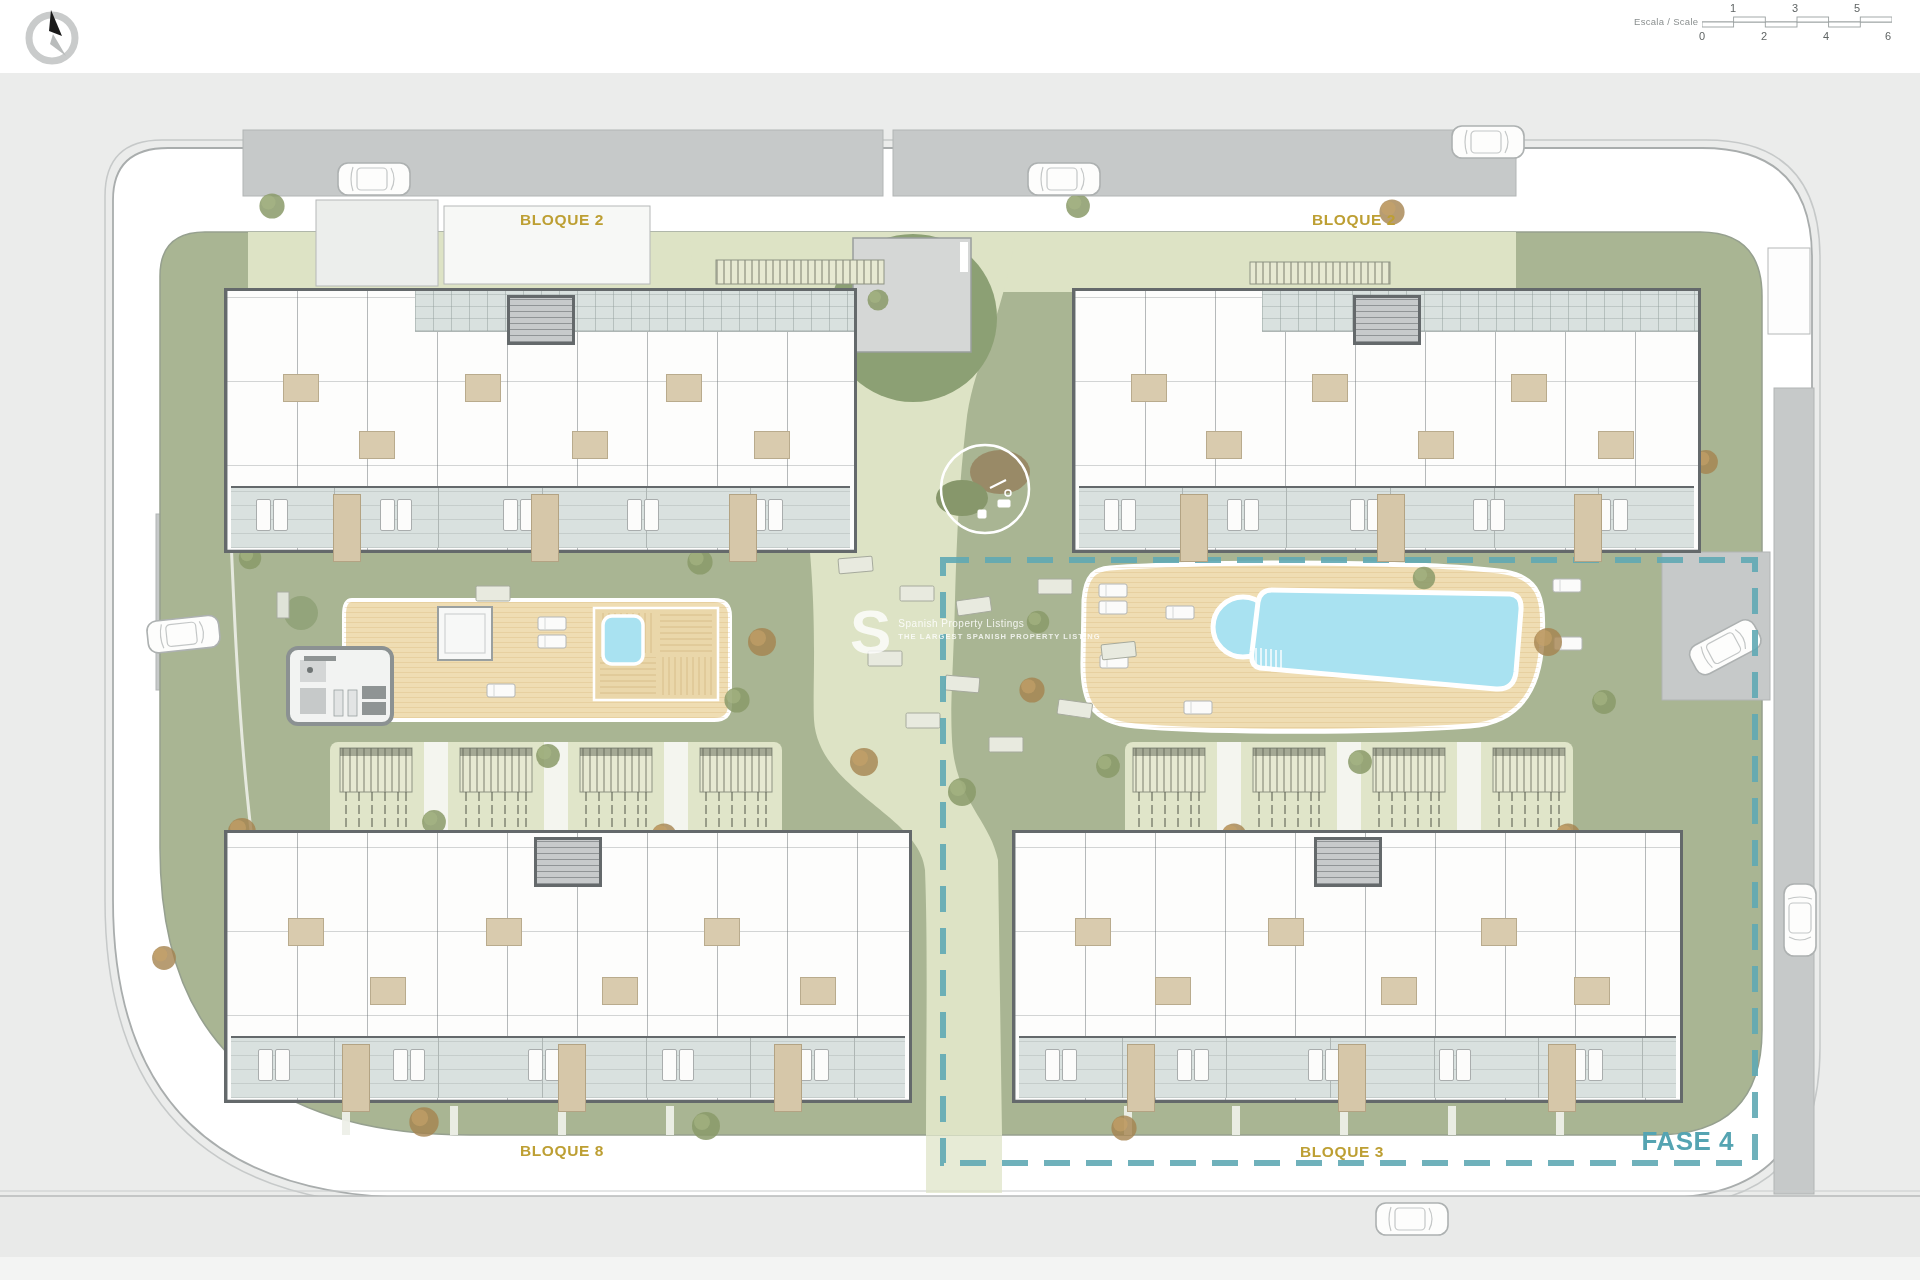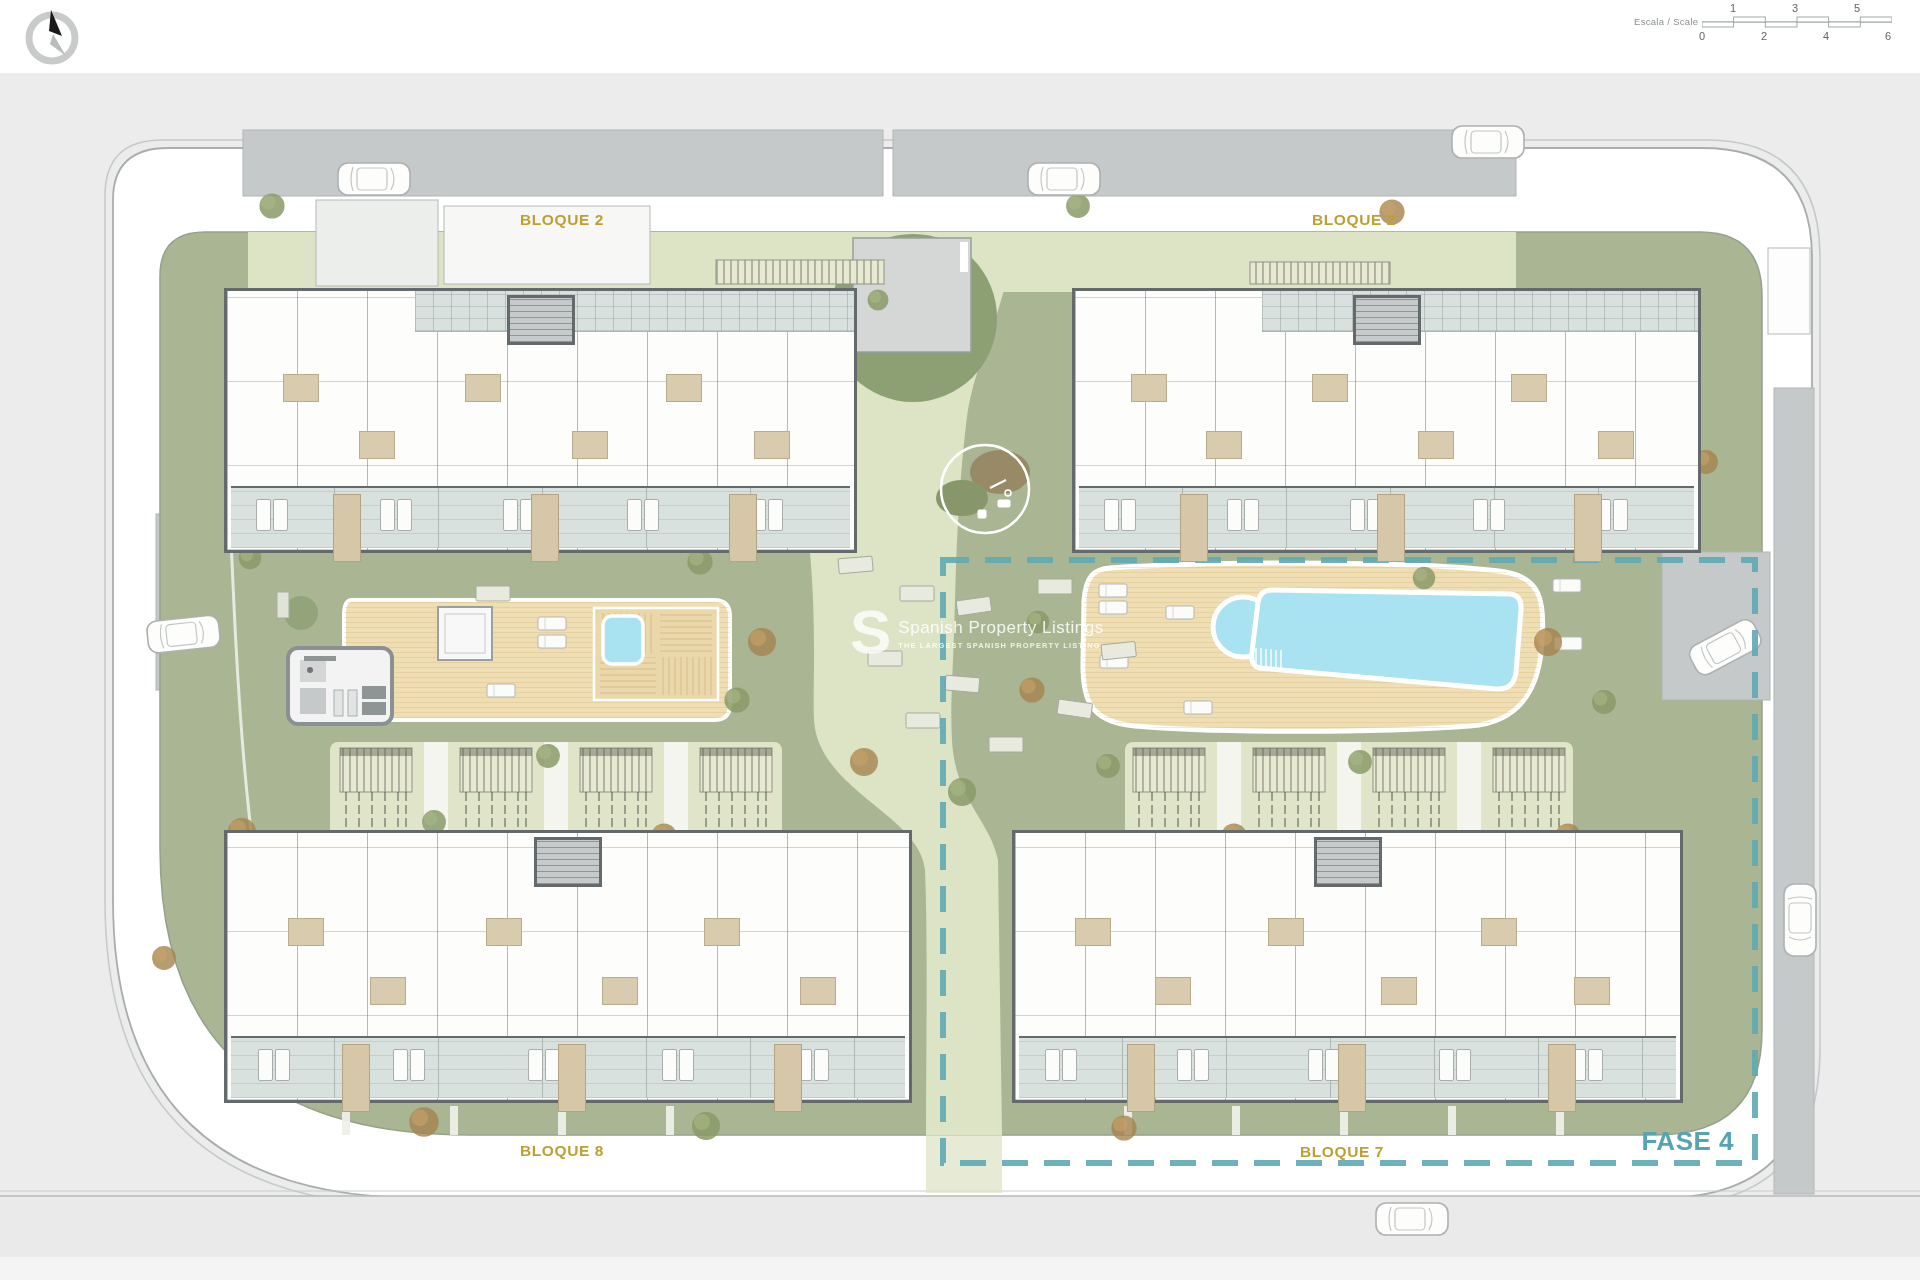--- a/index.html
+++ b/index.html
@@ -60,21 +60,21 @@
   #lab-b2{left:1312px;top:211px;}
   #lab-b3{left:520px;top:1142px;}
   #lab-b1{left:1300px;top:1143px;}
   .fase-label{position:absolute;z-index:5;left:1638px;top:1126px;width:96px;text-align:right;
     color:var(--teal,#55a4b2);font-weight:bold;font-size:26px;letter-spacing:.5px;}
 
   
   .wm{position:absolute;z-index:6;left:850px;top:606px;display:flex;align-items:flex-start;color:#fff;pointer-events:none;}
   .wm-s{font-size:62px;font-weight:bold;line-height:.85;opacity:.8;}
   .wm-text{margin-left:7px;margin-top:12px;}
-  .wm-title{font-size:17px;letter-spacing:.5px;opacity:.85;}
+  .wm-title{font-size:10px;letter-spacing:.5px;opacity:.85;}
   .wm-sub{font-size:7.5px;font-weight:bold;letter-spacing:1.1px;opacity:.8;margin-top:3px;}
 
   
   .topbar{position:absolute;left:0;top:0;width:1920px;height:73px;background:#ffffff;z-index:7;}
   .compass{position:absolute;left:20px;top:4px;width:64px;height:64px;}
   .scalebar{position:absolute;left:1632px;top:2px;width:270px;height:44px;font-size:11px;color:#5f6464;}
   .scalebar .sb-label{position:absolute;left:2px;top:14px;font-size:9.5px;color:#8a8f8f;letter-spacing:.3px;}
   .scalebar svg{position:absolute;left:70px;top:13px;}
   .sb-tick{position:absolute;transform:translateX(-50%);}
 </style>
@@ -469,21 +469,21 @@
         </div>
         <div class="stub" style="left: 16.5%;"></div>
         <div class="stub" style="left: 48.5%;"></div>
         <div class="stub" style="left: 80.5%;"></div>
       </div>
     </div>
 
   <div class="blk-label" id="lab-b4">BLOQUE 2</div>
   <div class="blk-label" id="lab-b2">BLOQUE 2</div>
   <div class="blk-label" id="lab-b3">BLOQUE 8</div>
-  <div class="blk-label" id="lab-b1">BLOQUE 7</div>
+  <div class="blk-label" id="lab-b1">BLOQUE 3</div>
   <div class="fase-label">FASE 4</div>
 
   <div class="wm">
     <span class="wm-s">S</span>
     <span class="wm-text">
       <div class="wm-title">Spanish Property Listings</div>
       <div class="wm-sub">THE LARGEST SPANISH PROPERTY LISTING</div>
     </span>
   </div>
 

